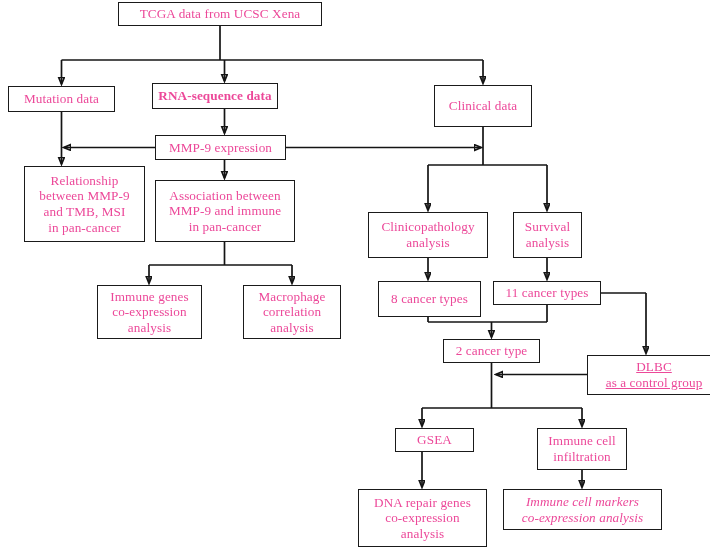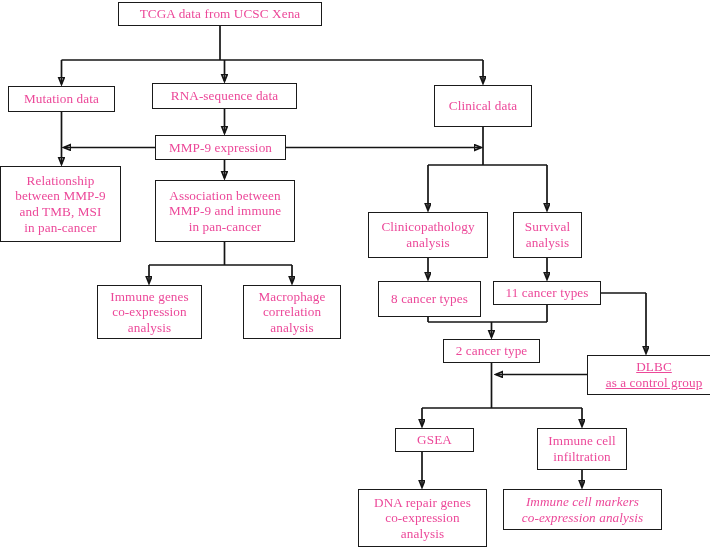--- a/index.html
+++ b/index.html
@@ -128,24 +128,24 @@
       <line x1="422" y1="452" x2="422" y2="487" marker-end="url(#ah)"></line>
     </g>
 
     <g>
       <line x1="582" y1="470" x2="582" y2="487" marker-end="url(#ah)"></line>
     </g>
   </svg>
 
   <div class="node" style="left:118px;top:2px;width:204px;height:24px;">TCGA data from UCSC Xena</div>
   <div class="node" style="left:8px;top:86px;width:107px;height:26px;">Mutation data</div>
-  <div class="node" style="left:152px;top:83px;width:145px;height:26px;">RNA-sequence data</div>
+  <div class="node" style="left:152px;top:83px;width:126px;height:26px;font-weight:bold;">RNA-sequence data</div>
   <div class="node" style="left:434px;top:85px;width:98px;height:42px;">Clinical data</div>
   <div class="node" style="left:155px;top:135px;width:131px;height:25px;">MMP-9 expression</div>
-  <div class="node" style="left:0;top:166px;width:121px;height:76px;">Relationship
+  <div class="node" style="left:24px;top:166px;width:121px;height:76px;">Relationship
 between MMP-9
 and TMB, MSI
 in pan-cancer</div>
   <div class="node" style="left:155px;top:180px;width:140px;height:62px;">Association between
 MMP-9 and immune
 in pan-cancer</div>
   <div class="node" style="left:97px;top:285px;width:105px;height:54px;">Immune genes
 co-expression
 analysis</div>
   <div class="node" style="left:243px;top:285px;width:98px;height:54px;">Macrophage

